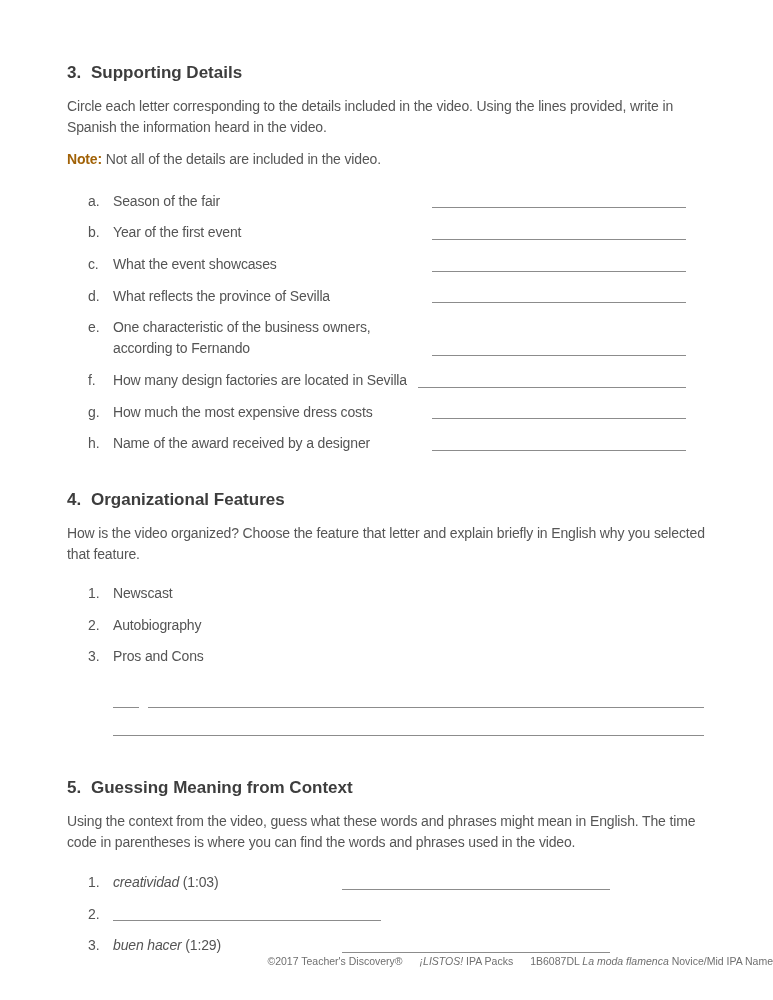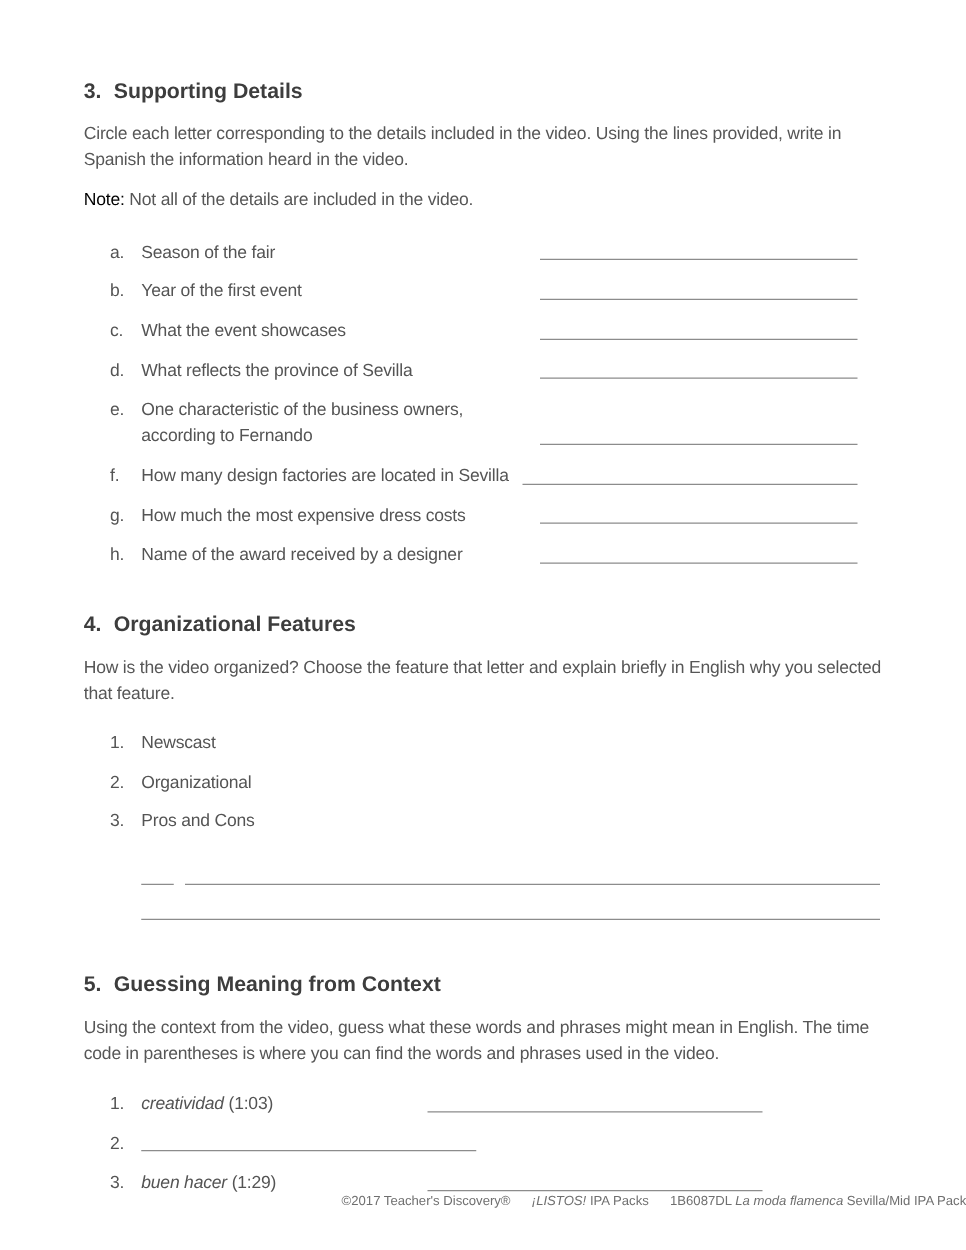--- a/index.html
+++ b/index.html
@@ -18,21 +18,21 @@
     font-size:17px; font-weight:700; color:#3d3d3d;
     line-height:1.2; letter-spacing:0;
   }
   .h-num { flex:0 0 24px; }
   .body-text {
     font-size:14px; line-height:1.48; color:#565656;
     letter-spacing:-0.15px;
   }
   .intro { margin-top:13px; }
   .note { margin-top:11px; }
-  .note-label { font-weight:400; color:#000000; }
+  .note-label { font-weight:700; color:#a16207; }
 
   
   .section-3 { padding-top:63px; }
 
   
   .sd-list { margin:21px 20px 0 21px; }
   .sd-row { display:flex; align-items:flex-start; margin-bottom:11px; }
   .sd-letter { flex:0 0 25px; font-size:14px; line-height:1.48; letter-spacing:-0.15px; }
   .sd-text { flex:0 0 319px; font-size:14px; line-height:1.48; letter-spacing:-0.15px; }
   .sd-row.wide .sd-text { flex:0 0 auto; white-space:nowrap; padding-right:11px; }
@@ -139,21 +139,21 @@
     </h2>
     <p class="body-text intro">How is the video organized? Choose the feature that letter and explain briefly in English why you selected that feature.</p>
 
     <div class="of-list">
       <div class="of-row">
         <span class="of-num">1.</span>
         <span class="of-text">Newscast</span>
       </div>
       <div class="of-row">
         <span class="of-num">2.</span>
-        <span class="of-text">Organizational</span>
+        <span class="of-text">Autobiography</span>
       </div>
       <div class="of-row">
         <span class="of-num">3.</span>
         <span class="of-text">Pros and Cons</span>
       </div>
     </div>
 
     <div class="of-answers">
       <div class="of-answer1">
         <span class="short-line"></span>
@@ -184,16 +184,16 @@
         <span class="gm-num">3.</span>
         <span class="gm-term"><em>buen hacer</em><span> (1:29)</span></span>
         <span class="gm-line"></span>
       </div>
     </div>
   </section>
 
   <div class="footer">
     <span>©2017 Teacher's Discovery®</span>
     <span><em>¡LISTOS!</em><span> IPA Packs</span></span>
-    <span><span>1B6087DL </span><em>La moda flamenca</em><span> Sevilla/Mid IPA Pack</span></span>
+    <span><span>1B6087DL </span><em>La moda flamenca</em><span> Novice/Mid IPA Name</span></span>
   </div>
 
 </div>
 
 </body></html>

